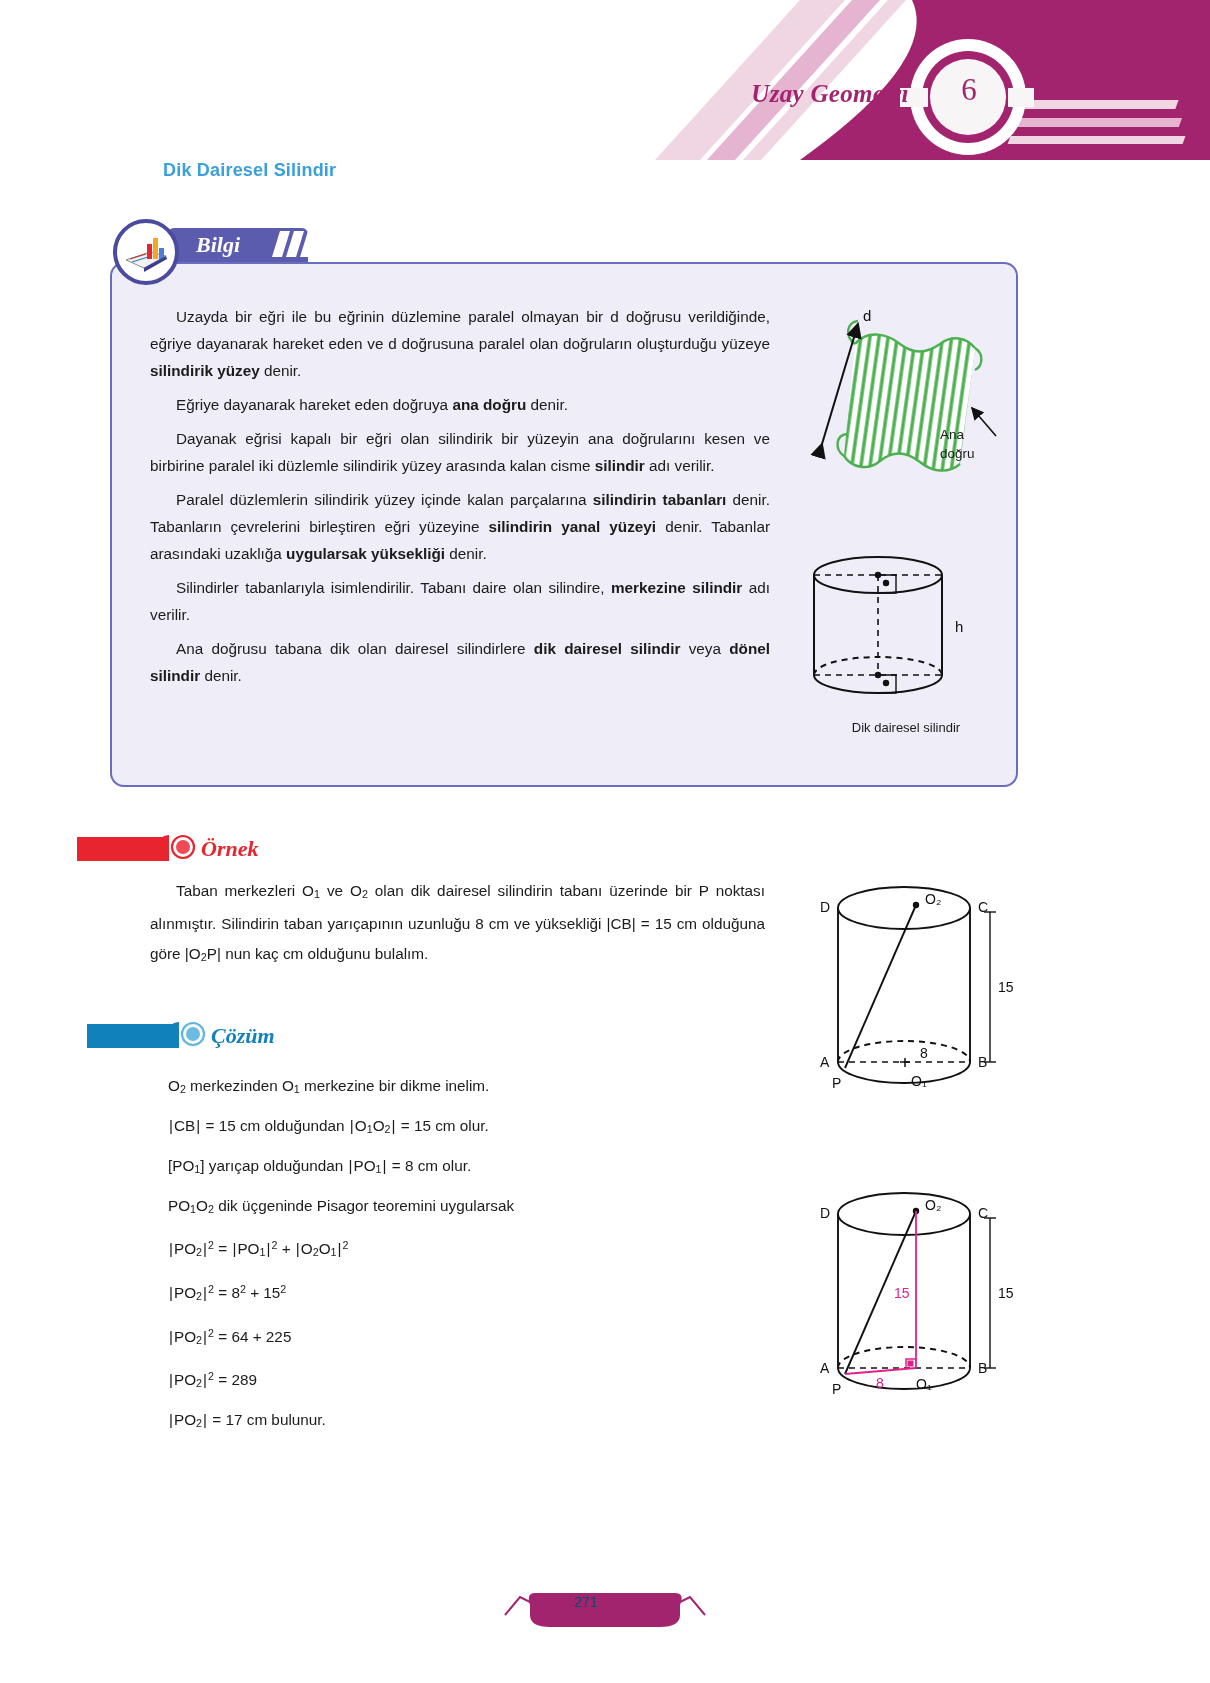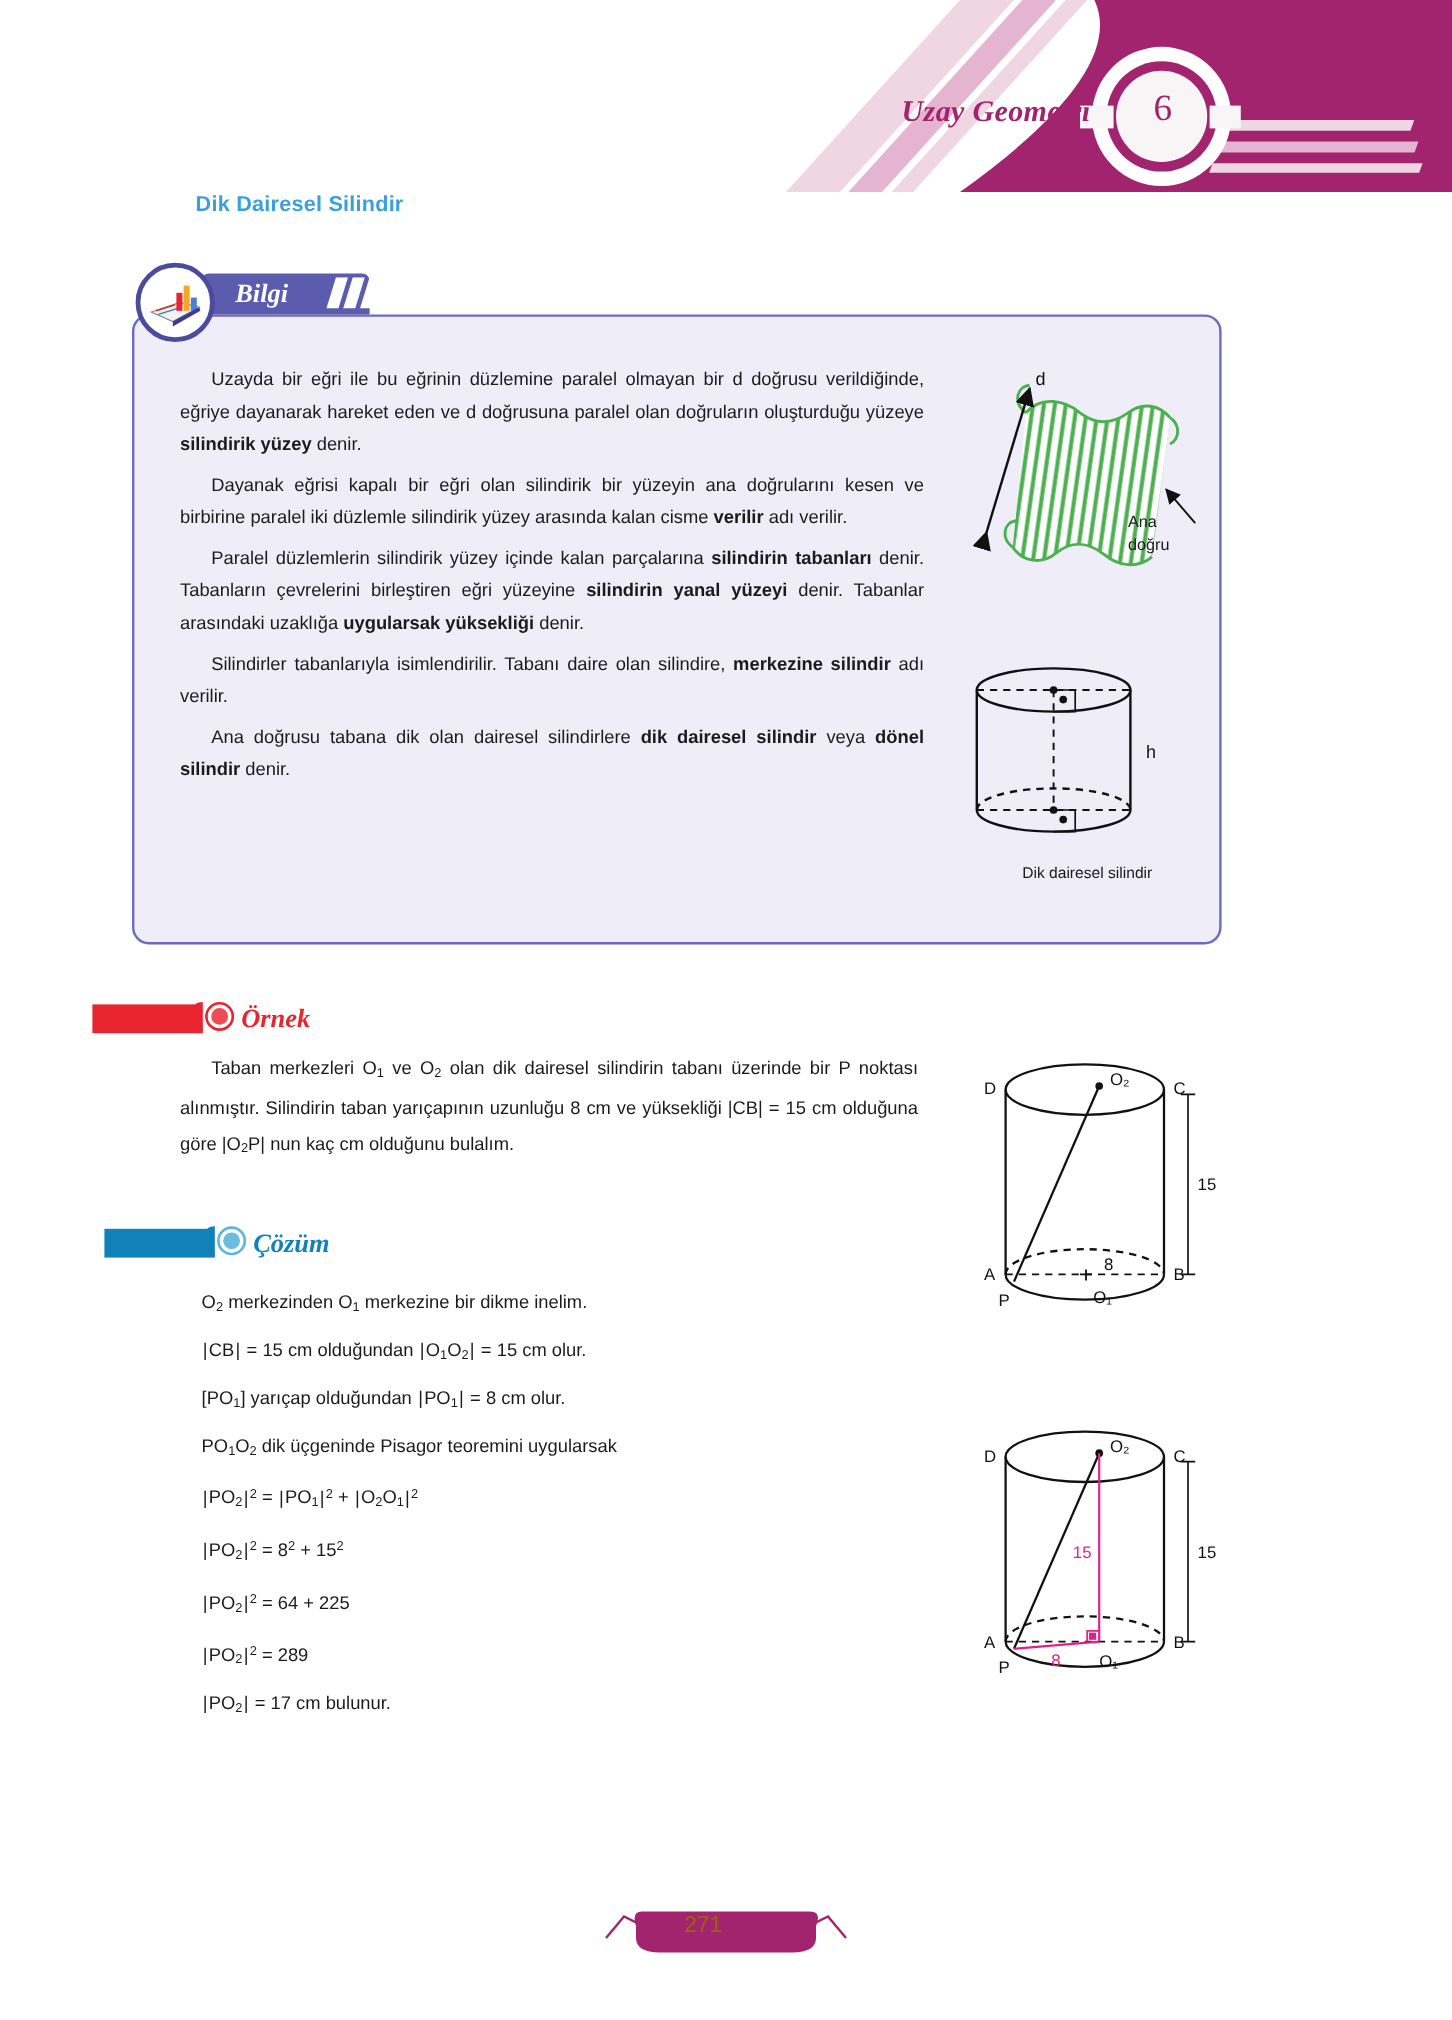--- a/index.html
+++ b/index.html
@@ -83,21 +83,21 @@
   sup{font-size:.70em;vertical-align:.45em;}
   .bar-abs{padding:0 1px;}
 
   .fig-ornek{position:absolute;left:812px;top:872px;}
   .fig-cozum{position:absolute;left:812px;top:1178px;}
 
   
   .footer{position:absolute;left:0;top:1585px;width:1210px;height:60px;}
   .page-num{
     position:absolute;left:546px;top:1594px;width:80px;text-align:center;
-    font-size:19px;color:#a16207;font-weight:normal;
+    font-size:14px;color:#0c4a6e;font-weight:normal;
   }
 </style>
 </head>
 <body>
 
 <div class="header-band">
   <svg width="1210" height="160" viewBox="0 0 1210 160">
     <defs>
       <clipPath id="hclip">
           <rect x="0" y="0" width="1210" height="160"></rect>
@@ -150,21 +150,22 @@
     <path d="M12,36 L28,31" stroke="#2980b9" stroke-width="1.2"></path>
     <rect x="27" y="18" width="5" height="15" fill="#e8252e"></rect>
     <rect x="33" y="12" width="5" height="21" fill="#f5a623"></rect>
     <rect x="39" y="22" width="5" height="11" fill="#4a7fd4"></rect>
     <path d="M24,42 L24,46 L47,33 L46,30 Z" fill="#3b3b8f"></path>
   </svg>
 </div>
 
 <div class="bilgi-text">
   <p>Uzayda bir eğri ile bu eğrinin düzlemine paralel olmayan bir d doğrusu verildiğinde, eğriye dayanarak hareket eden ve d doğrusuna paralel olan doğruların oluşturduğu yüzeye <b>silindirik yüzey</b> denir.</p>
-  <p>Dayanak eğrisi kapalı bir eğri olan silindirik bir yüzeyin ana doğrularını kesen ve birbirine paralel iki düzlemle silindirik yüzey arasında kalan cisme <b>verilir</b> adı verilir.</p>
+  <p>Eğriye dayanarak hareket eden doğruya <b>ana doğru</b> denir.</p>
+  <p>Dayanak eğrisi kapalı bir eğri olan silindirik bir yüzeyin ana doğrularını kesen ve birbirine paralel iki düzlemle silindirik yüzey arasında kalan cisme <b>silindir</b> adı verilir.</p>
   <p>Paralel düzlemlerin silindirik yüzey içinde kalan parçalarına <b>silindirin tabanları</b> denir. Tabanların çevrelerini birleştiren eğri yüzeyine <b>silindirin yanal yüzeyi</b> denir. Tabanlar arasındaki uzaklığa <b>uygularsak yüksekliği</b> denir.</p>
   <p>Silindirler tabanlarıyla isimlendirilir. Tabanı daire olan silindire, <b>merkezine silindir</b> adı verilir.</p>
   <p>Ana doğrusu tabana dik olan dairesel silindirlere <b>dik dairesel silindir</b> veya <b>dönel silindir</b> denir.</p>
 </div>
 
 <div class="fig-surface">
   <svg width="210" height="185" viewBox="0 0 210 185">
     <defs>
       <pattern id="hatch" width="9" height="9" patternUnits="userSpaceOnUse" patternTransform="rotate(8)">
         <rect width="9" height="9" fill="#ffffff"></rect>

